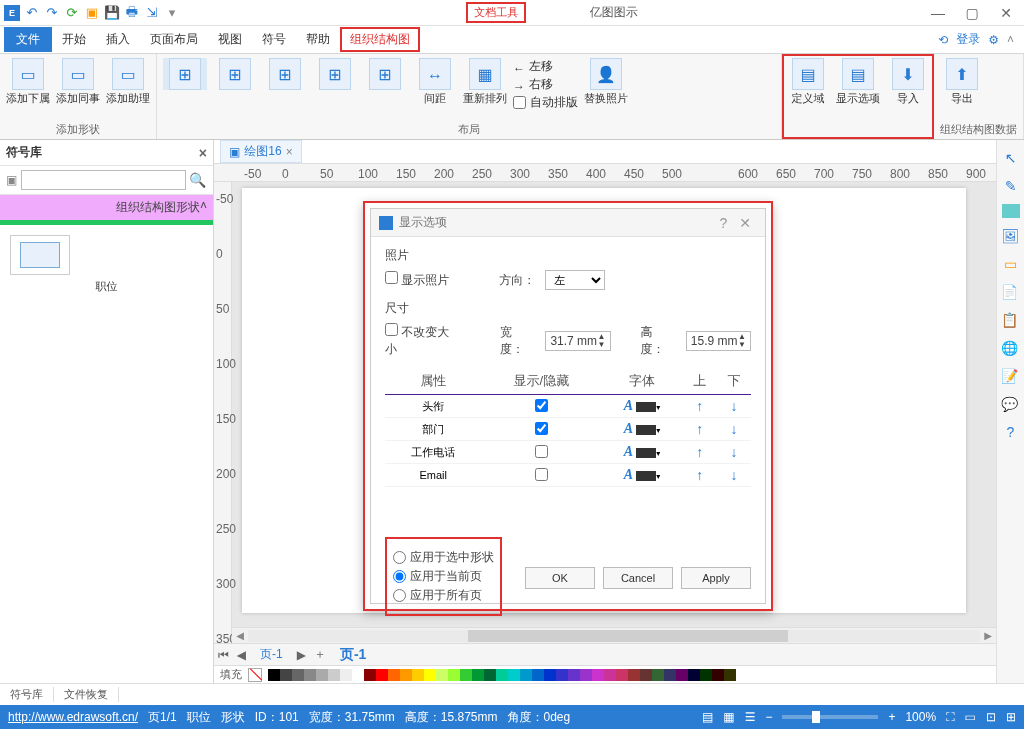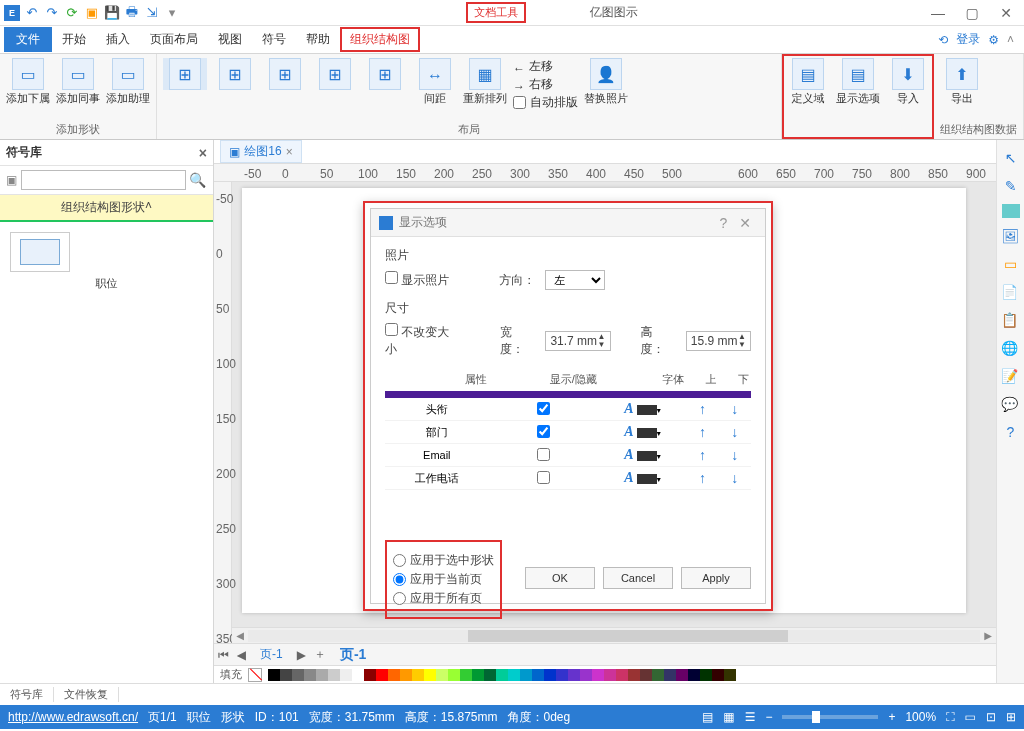--- a/index.html
+++ b/index.html
@@ -35,21 +35,21 @@
 .ribbon .redbox { border:2px solid #e03030; padding:2px; }
 
 
 .workrow { display:flex; height:543px; }
 .leftpanel { width:214px; border-right:1px solid #d6d6d6; display:flex; flex-direction:column; }
 .leftpanel .lptitle { padding:4px 6px; font-weight:bold; color:#333; display:flex; justify-content:space-between; align-items:center; border-bottom:1px solid #e3e3e3;}
 .leftpanel .lptitle .x { color:#666; font-size:14px; }
 .leftpanel .srch { padding:4px 6px; display:flex; gap:4px; align-items:center; border-bottom:1px solid #e3e3e3;}
 .leftpanel .srch input { flex:1; border:1px solid #bbb; height:20px; padding:0 4px; font-size:11px; }
 .leftpanel .srch .sicon { color:#2b7cd3; font-size:14px; }
-.leftpanel .cat { padding:4px 6px; background:#fef9c3; border-bottom:2px solid #22c55e; font-size:11px; color:#444; display:flex; justify-content:center;}
+.leftpanel .cat { padding:4px 6px; background:#f0abfc; border-bottom:5px solid #22c55e; font-size:11px; color:#444; display:flex; justify-content:flex-end;}
 .leftpanel .shapes { padding:10px; }
 .leftpanel .shapes .thumb { width:60px; height:40px; border:1px solid #ccc; background:#fff; margin-bottom:4px; display:flex; align-items:center; justify-content:center;}
 .leftpanel .shapes .thumb .card { width:40px; height:26px; background:#e8f1fb; border:1px solid #7aaad6; }
 .leftpanel .shapes .caption { font-size:11px; color:#333; text-align:center;}
 
 .canvaswrap { flex:1; display:flex; flex-direction:column; position:relative; }
 .doctabs { height:24px; display:flex; align-items:center; padding:0 6px; border-bottom:1px solid #ddd; }
 .doctabs .dtab { display:flex; align-items:center; gap:4px; padding:2px 8px; background:#eef5fd; border:1px solid #cfe1f3; color:#2b7cd3; font-size:11px;}
 .doctabs .dtab .close { color:#888; }
 .rulerh { height:18px; background:#f4f4f4; border-bottom:1px solid #ddd; font-size:9px; color:#666; position:relative; overflow:hidden; padding-left:18px;}
@@ -72,21 +72,21 @@
 .dialog .dtitle .sp { flex:1; }
 .dialog .dtitle .help, .dialog .dtitle .close { color:#999; padding:0 6px; font-size:14px; }
 .dialog .body { padding:10px 14px; }
 .dialog .sec { margin-bottom:10px; }
 .dialog .seclbl { color:#444; margin-bottom:6px; font-size:12px;}
 .dialog .row { display:flex; align-items:center; gap:10px; font-size:12px; color:#444; margin-bottom:4px;}
 .dialog input[type=checkbox] { width:13px; height:13px; }
 .dialog select, .dialog .numbox { border:1px solid #bbb; height:20px; font-size:11px; padding:0 4px; background:#fff; }
 .dialog .numbox { width:66px; display:inline-flex; align-items:center; justify-content:space-between; }
 .dialog table { width:100%; border-collapse:collapse; margin-top:4px; }
-.dialog th { font-weight:normal; color:#555; font-size:11px; border-bottom:7px solid #4c1d95; padding:4px 2px; text-align:right;}
+.dialog th { font-weight:normal; color:#555; font-size:13px; border-bottom:1px solid #4c1d95; padding:4px 2px; text-align:center;}
 .dialog td { text-align:center; padding:3px 2px; border-bottom:1px solid #f2f2f2; font-size:11px;}
 .dialog td .fonticon { color:#2b7cd3; font-style:italic; font-weight:bold; font-family:serif; font-size:14px;}
 .dialog td .swatch { width:20px; height:10px; background:#333; display:inline-block; vertical-align:middle;}
 .dialog td .arrow { color:#2b7cd3; font-size:14px; font-weight:bold;}
 .dialog .radios { border:2px solid #e03030; display:inline-block; padding:8px 6px; }
 .dialog .radios label { display:flex; align-items:center; gap:4px; font-size:11px; color:#444; margin:2px 0;}
 .dialog .dbtns { position:absolute; right:14px; bottom:14px; display:flex; gap:8px;}
 .dialog .dbtns button { width:70px; height:22px; border:1px solid #bbb; background:#f7f7f7; font-size:11px; color:#333;}
 
 
@@ -480,28 +480,28 @@
   <td><span class="arrow">↓</span></td>
             </tr>
             <tr>
               <td>部门</td>
   <td><input type="checkbox" checked="" style=""></td>
   <td><span class="fonticon">A</span> <span class="swatch"></span><span style="font-size:8px;">▾</span></td>
   <td><span class="arrow">↑</span></td>
   <td><span class="arrow">↓</span></td>
             </tr>
             <tr>
-              <td>Email</td>
+              <td>工作电话</td>
   <td><input type="checkbox" style=""></td>
   <td><span class="fonticon">A</span> <span class="swatch"></span><span style="font-size:8px;">▾</span></td>
   <td><span class="arrow">↑</span></td>
   <td><span class="arrow">↓</span></td>
             </tr>
             <tr>
-              <td>工作电话</td>
+              <td>Email</td>
   <td><input type="checkbox" style=""></td>
   <td><span class="fonticon">A</span> <span class="swatch"></span><span style="font-size:8px;">▾</span></td>
   <td><span class="arrow">↑</span></td>
   <td><span class="arrow">↓</span></td>
             </tr>
           </tbody>
     </table>
     <div style="height:50px;"></div>
     <div class="radios">
       <label>

